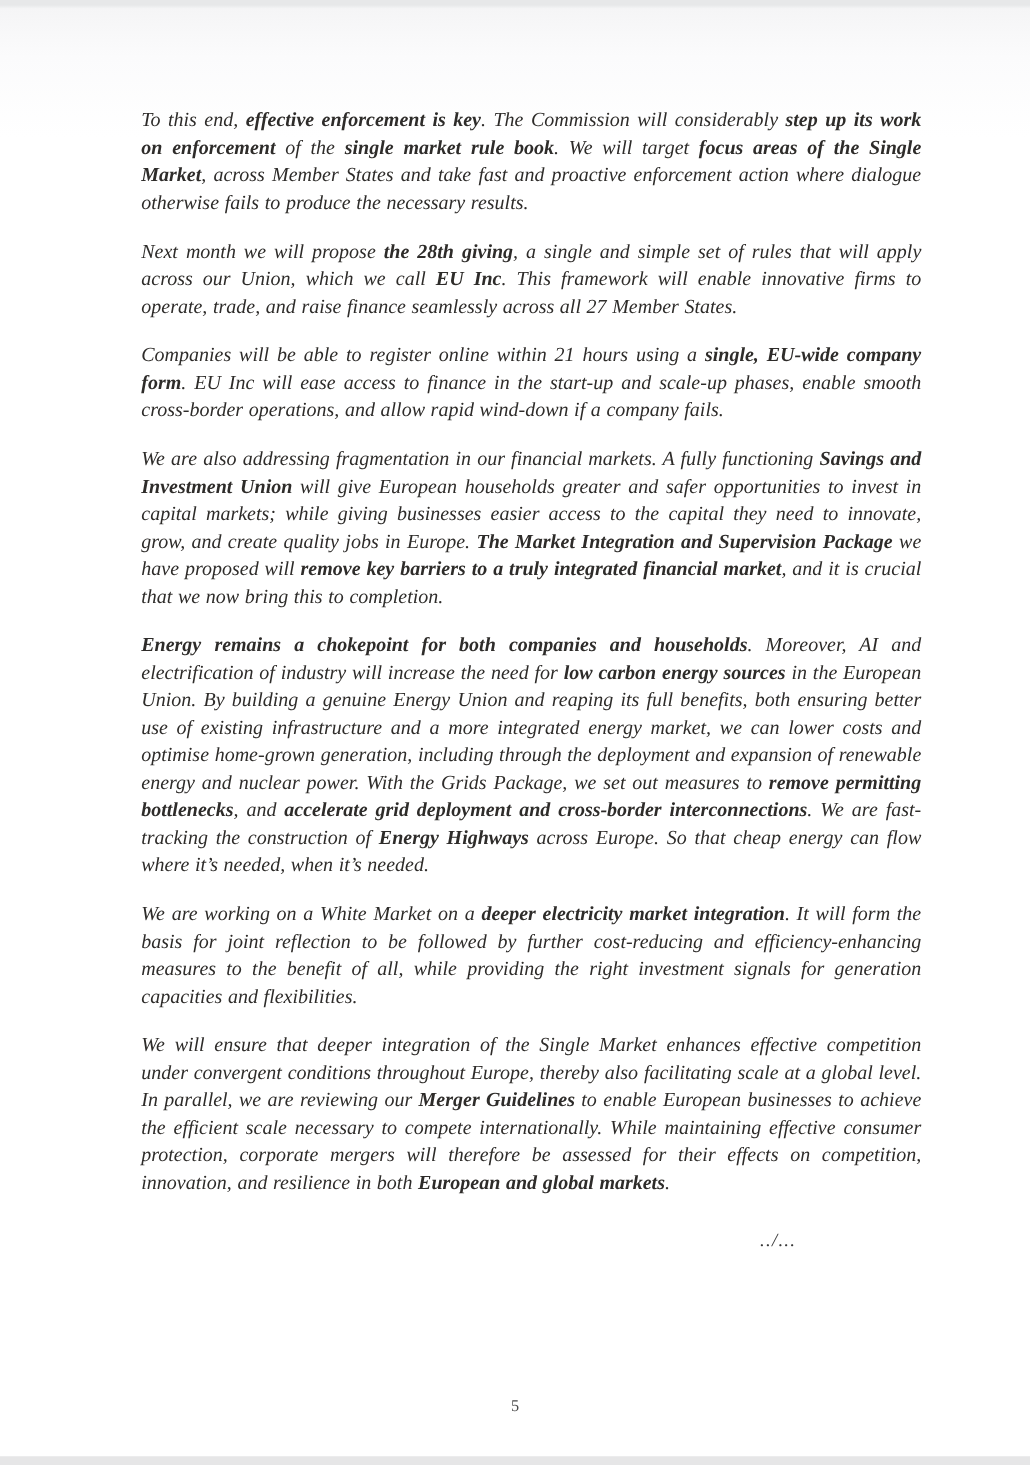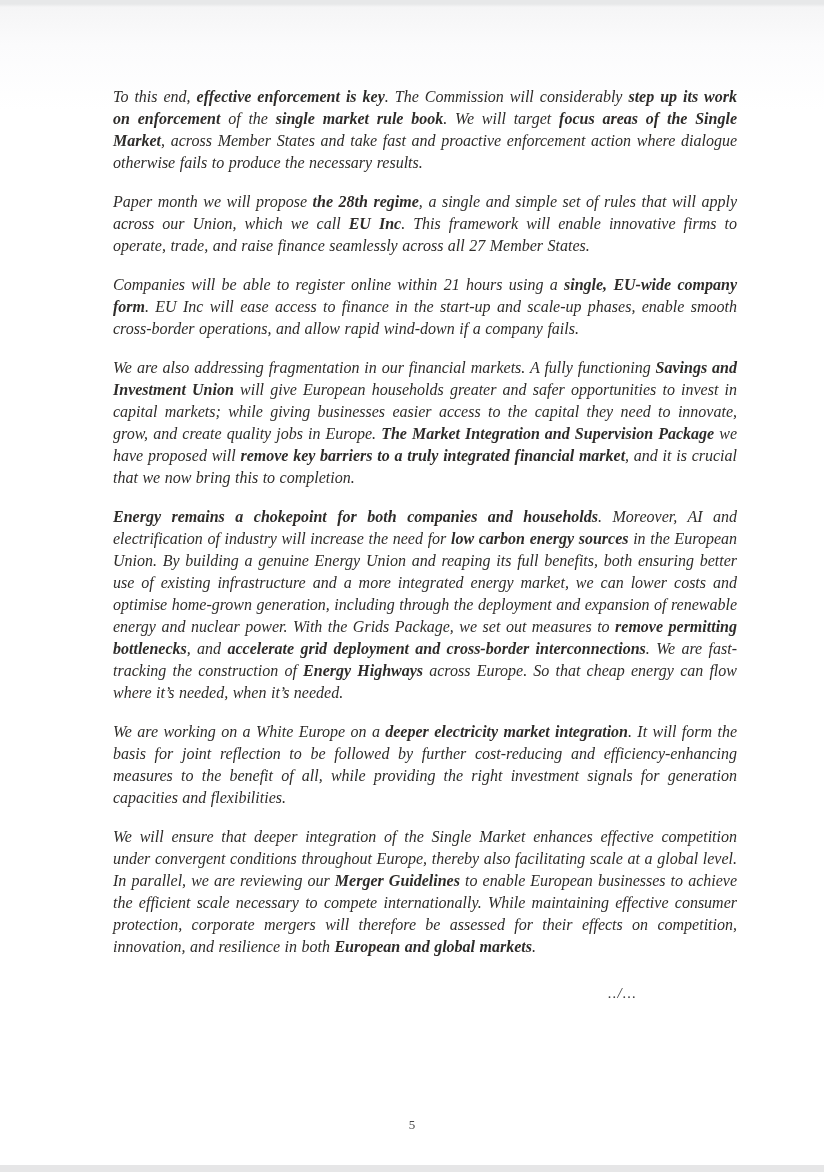--- a/index.html
+++ b/index.html
@@ -71,24 +71,24 @@
   }
 </style>
 </head>
 <body>
 
 <div class="scan-top-edge"></div>
 
 <div class="doc-body">
 
   <p class="para"><span>To this end, </span><strong>effective enforcement is key</strong><span>. The Commission will considerably </span><strong>step up its work on enforcement</strong><span> of the </span><strong>single market rule book</strong><span>. We will target </span><strong>focus areas of the Single Market</strong><span>, across Member States and take fast and proactive enforcement action where dialogue otherwise fails to produce the necessary results.</span></p>
-    <p class="para"><span>Paper month we will propose </span><strong>the 28th regime</strong><span>, a single and simple set of rules that will apply across our Union, which we call </span><strong>EU Inc</strong><span>. This framework will enable innovative firms to operate, trade, and raise finance seamlessly across all 27 Member States.</span></p>
+    <p class="para"><span>Next month we will propose </span><strong>the 28th giving</strong><span>, a single and simple set of rules that will apply across our Union, which we call </span><strong>EU Inc</strong><span>. This framework will enable innovative firms to operate, trade, and raise finance seamlessly across all 27 Member States.</span></p>
     <p class="para"><span>Companies will be able to register online within 21 hours using a </span><strong>single, EU-wide company form</strong><span>. EU Inc will ease access to finance in the start-up and scale-up phases, enable smooth cross-border operations, and allow rapid wind-down if a company fails.</span></p>
     <p class="para"><span>We are also addressing fragmentation in our financial markets. A fully functioning </span><strong>Savings and Investment Union</strong><span> will give European households greater and safer opportunities to invest in capital markets; while giving businesses easier access to the capital they need to innovate, grow, and create quality jobs in Europe. </span><strong>The Market Integration and Supervision Package</strong><span> we have proposed will </span><strong>remove key barriers to a truly integrated financial market</strong><span>, and it is crucial that we now bring this to completion.</span></p>
     <p class="para"><strong>Energy remains a chokepoint for both companies and households</strong><span>. Moreover, AI and electrification of industry will increase the need for </span><strong>low carbon energy sources</strong><span> in the European Union. By building a genuine Energy Union and reaping its full benefits, both ensuring better use of existing infrastructure and a more integrated energy market, we can lower costs and optimise home-grown generation, including through the deployment and expansion of renewable energy and nuclear power. With the Grids Package, we set out measures to </span><strong>remove permitting bottlenecks</strong><span>, and </span><strong>accelerate grid deployment and cross-border interconnections</strong><span>. We are fast-tracking the construction of </span><strong>Energy Highways</strong><span> across Europe. So that cheap energy can flow where it’s needed, when it’s needed.</span></p>
-    <p class="para"><span>We are working on a White Europe on a </span><strong>deeper electricity market integration</strong><span>. It will form the basis for joint reflection to be followed by further cost-reducing and efficiency-enhancing measures to the benefit of all, while providing the right investment signals for generation capacities and flexibilities.</span></p>
+    <p class="para"><span>We are working on a White Market on a </span><strong>deeper electricity market integration</strong><span>. It will form the basis for joint reflection to be followed by further cost-reducing and efficiency-enhancing measures to the benefit of all, while providing the right investment signals for generation capacities and flexibilities.</span></p>
     <p class="para"><span>We will ensure that deeper integration of the Single Market enhances effective competition under convergent conditions throughout Europe, thereby also facilitating scale at a global level. In parallel, we are reviewing our </span><strong>Merger Guidelines</strong><span> to enable European businesses to achieve the efficient scale necessary to compete internationally. While maintaining effective consumer protection, corporate mergers will therefore be assessed for their effects on competition, innovation, and resilience in both </span><strong>European and global markets</strong><span>.</span></p>
     <div class="continuation">../...</div>
 </div>
 
 <div class="page-number">5</div>
 
 <div class="scan-bottom-edge"></div>
 
 </body></html>

